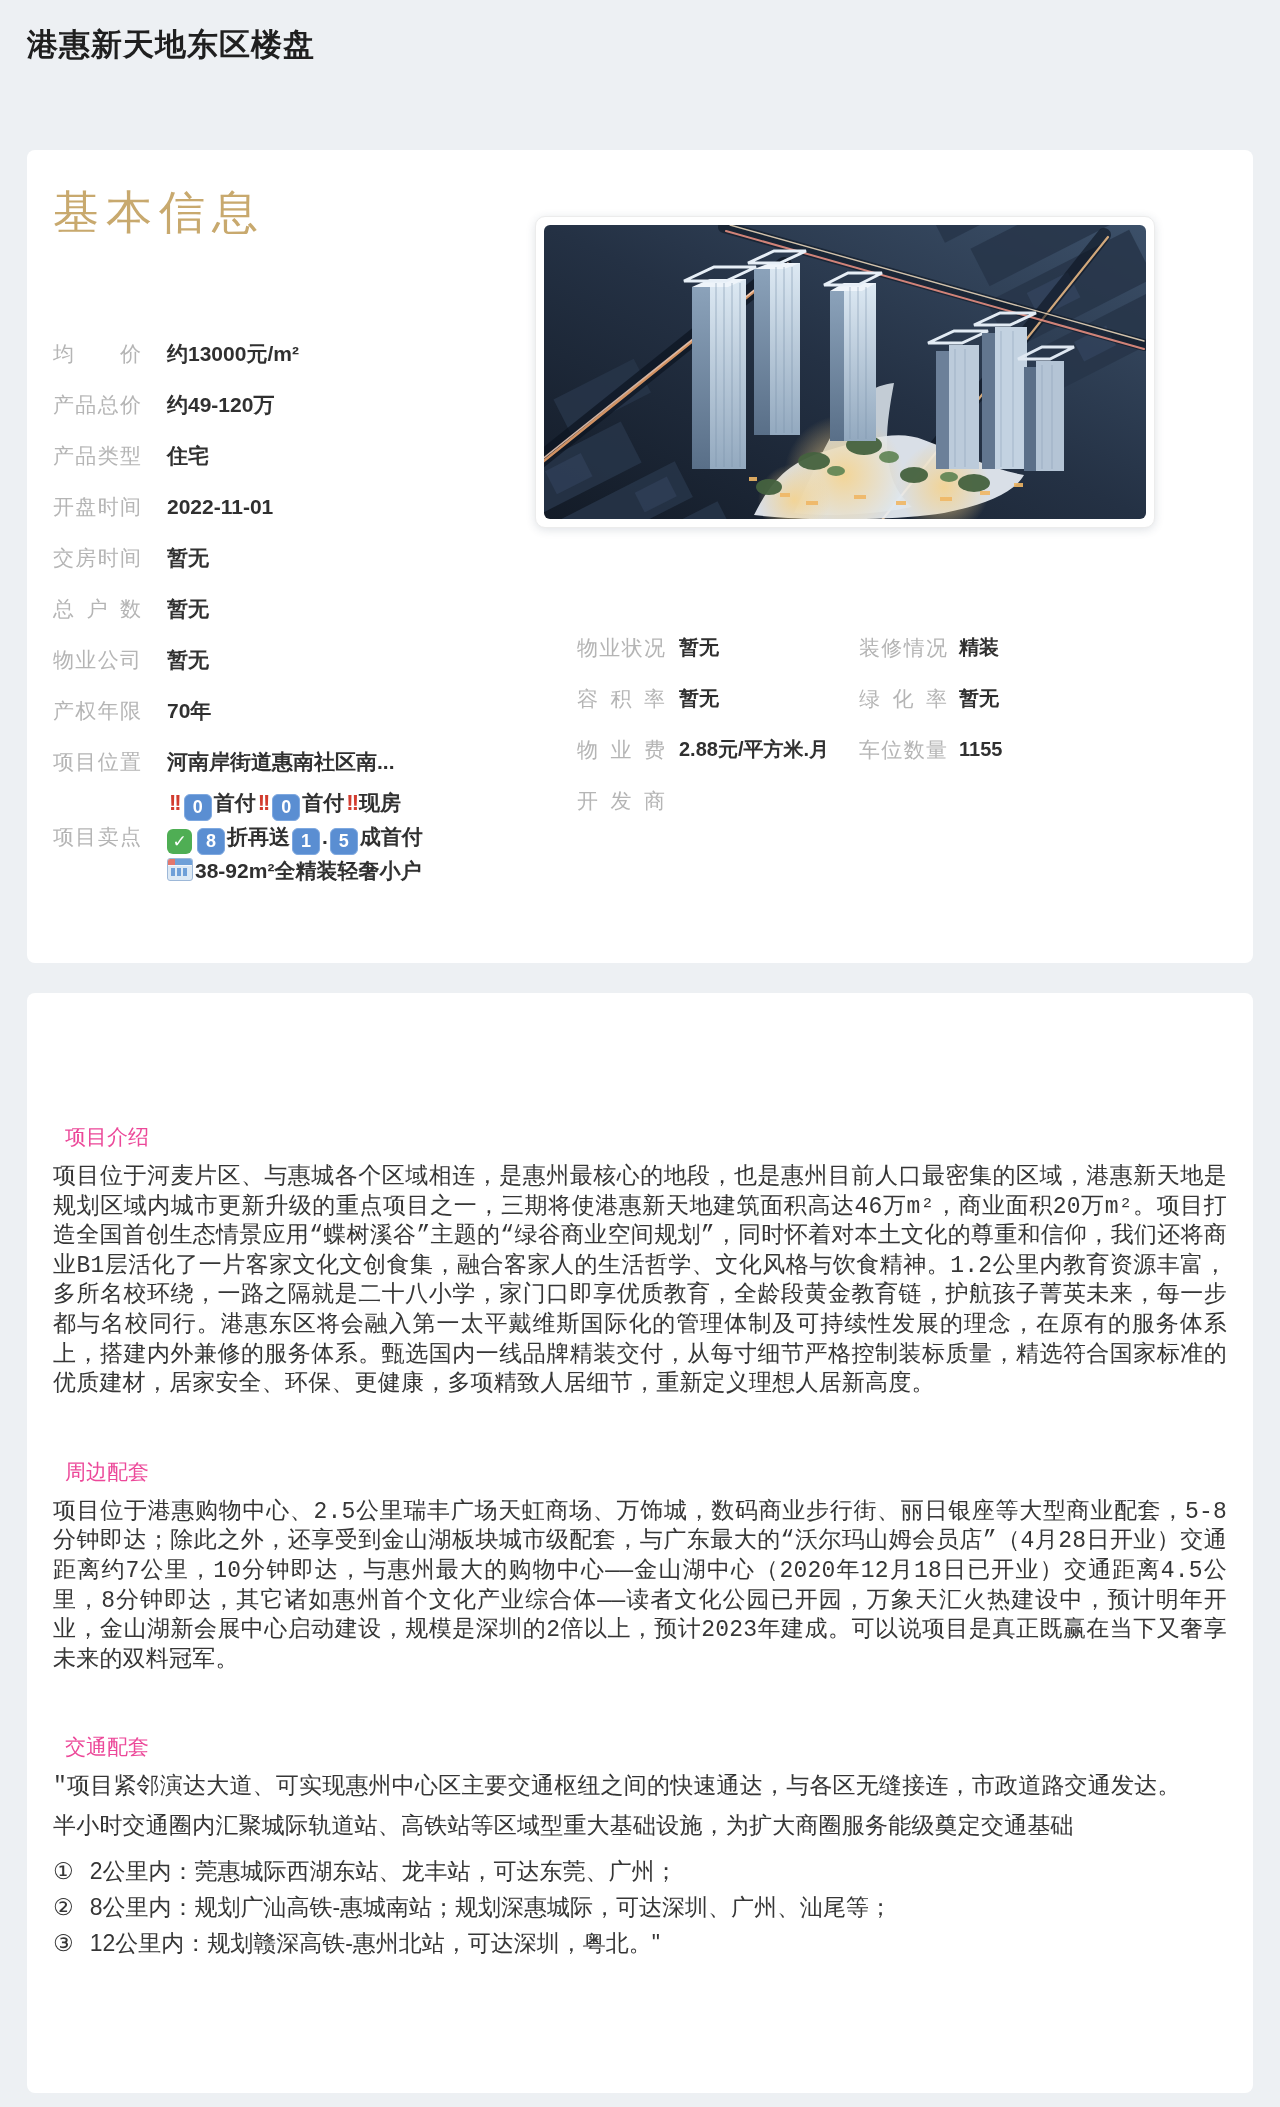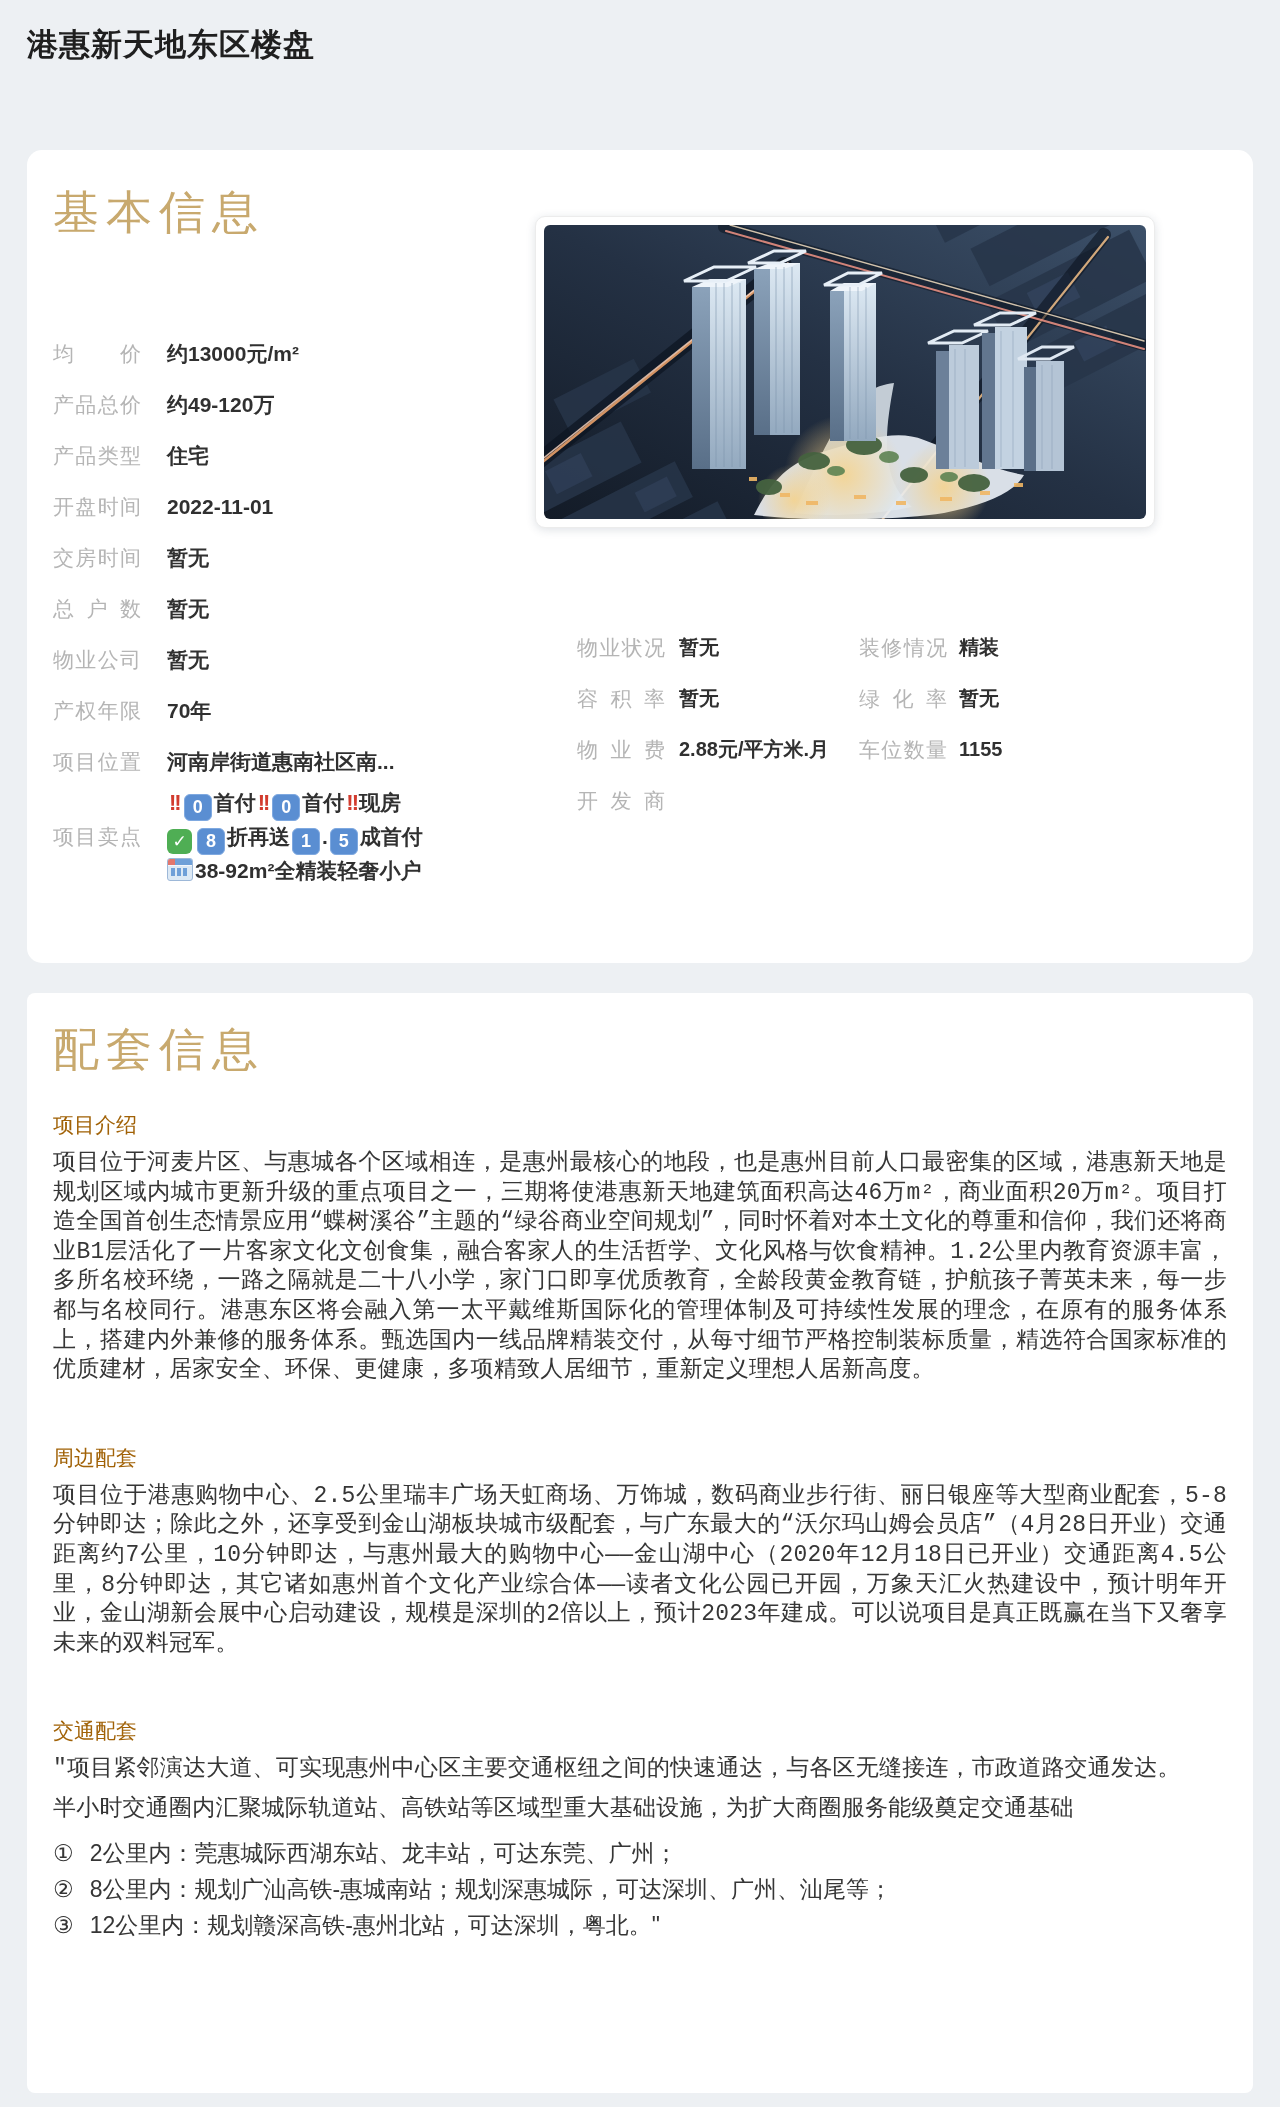--- a/index.html
+++ b/index.html
@@ -12,21 +12,21 @@
   }
   .page{position:relative;width:1280px;height:2107px;overflow:hidden;}
   .page-title{
     position:absolute;left:27px;top:24px;margin:0;
     font-size:31px;font-weight:700;color:#1f1f1f;letter-spacing:1px;
   }
   .card{
     position:absolute;left:27px;width:1226px;
     background:#ffffff;border-radius:8px;
   }
-  .card-basic{top:150px;height:813px;border-radius:15px;}
+  .card-basic{top:150px;height:813px;}
   .card-fac{top:993px;height:1100px;}
   .sec-head{
     margin:0;font-size:46px;font-weight:300;color:#c8a96e;
     letter-spacing:7px;line-height:1.15;
   }
   .card-basic .sec-head{position:absolute;left:26px;top:36px;}
   .card-fac .sec-head{position:absolute;left:26px;top:30px;}
 
   
   .bi-left{position:absolute;left:26px;top:178px;width:460px;}
@@ -84,21 +84,21 @@
   .bi-right{position:absolute;left:550px;top:484px;width:660px;}
   .bir-row{display:grid;grid-template-columns:102px 180px 100px auto;height:51px;align-items:start;}
   .bir-row .flabel{width:88px;flex:none;}
   .bir-row .fvalue{margin-left:0;font-size:20px;}
   .bir-row .vspan{grid-column:2 / span 3;}
 
   
   .fac-body{position:absolute;left:26px;top:118px;width:1174px;}
   .fac-sec{margin-top:0;}
   .fac-label{
-    margin:0;color:#a16207;font-size:21px;font-weight:400;
+    margin:12px;color:#ec4899;font-size:21px;font-weight:400;
   }
   .fac-sec + .fac-sec{margin-top:58px;}
   .fac-sec p{
     margin:10px 0 0 0;font-size:23px;line-height:29.6px;color:#363636;
     text-align:justify;letter-spacing:0.2px;font-family:Liberation Mono, monospace;
   }
   .fac-list{margin:10px 0 0 0;padding:0;list-style:none;}
   .fac-list li{font-size:23px;line-height:36px;color:#363636;}
   .fac-list .marker{margin-right:16px;}
 </style>
@@ -321,21 +321,20 @@
           <span class="flabel">车位数量</span>
           <span class="fvalue">1155</span>
         </div>
         <div class="bir-row">
           <span class="flabel">开发商</span>
         </div>
       </div>
   </section>
 
   <section class="card card-fac">
-    <h2 class="sec-head">配套信息</h2>
     <div class="fac-body" id="fac-body">
         <div class="fac-sec">
           <h3 class="fac-label">项目介绍</h3>
           <p>项目位于河麦片区、与惠城各个区域相连，是惠州最核心的地段，也是惠州目前人口最密集的区域，港惠新天地是规划区域内城市更新升级的重点项目之一，三期将使港惠新天地建筑面积高达46万m²，商业面积20万m²。项目打造全国首创生态情景应用“蝶树溪谷”主题的“绿谷商业空间规划”，同时怀着对本土文化的尊重和信仰，我们还将商业B1层活化了一片客家文化文创食集，融合客家人的生活哲学、文化风格与饮食精神。1.2公里内教育资源丰富，多所名校环绕，一路之隔就是二十八小学，家门口即享优质教育，全龄段黄金教育链，护航孩子菁英未来，每一步都与名校同行。港惠东区将会融入第一太平戴维斯国际化的管理体制及可持续性发展的理念，在原有的服务体系上，搭建内外兼修的服务体系。甄选国内一线品牌精装交付，从每寸细节严格控制装标质量，精选符合国家标准的优质建材，居家安全、环保、更健康，多项精致人居细节，重新定义理想人居新高度。</p>
         </div>
         <div class="fac-sec">
           <h3 class="fac-label">周边配套</h3>
           <p>项目位于港惠购物中心、2.5公里瑞丰广场天虹商场、万饰城，数码商业步行街、丽日银座等大型商业配套，5-8分钟即达；除此之外，还享受到金山湖板块城市级配套，与广东最大的“沃尔玛山姆会员店”（4月28日开业）交通距离约7公里，10分钟即达，与惠州最大的购物中心——金山湖中心（2020年12月18日已开业）交通距离4.5公里，8分钟即达，其它诸如惠州首个文化产业综合体——读者文化公园已开园，万象天汇火热建设中，预计明年开业，金山湖新会展中心启动建设，规模是深圳的2倍以上，预计2023年建成。可以说项目是真正既赢在当下又奢享未来的双料冠军。</p>
         </div>
         <div class="fac-sec">

